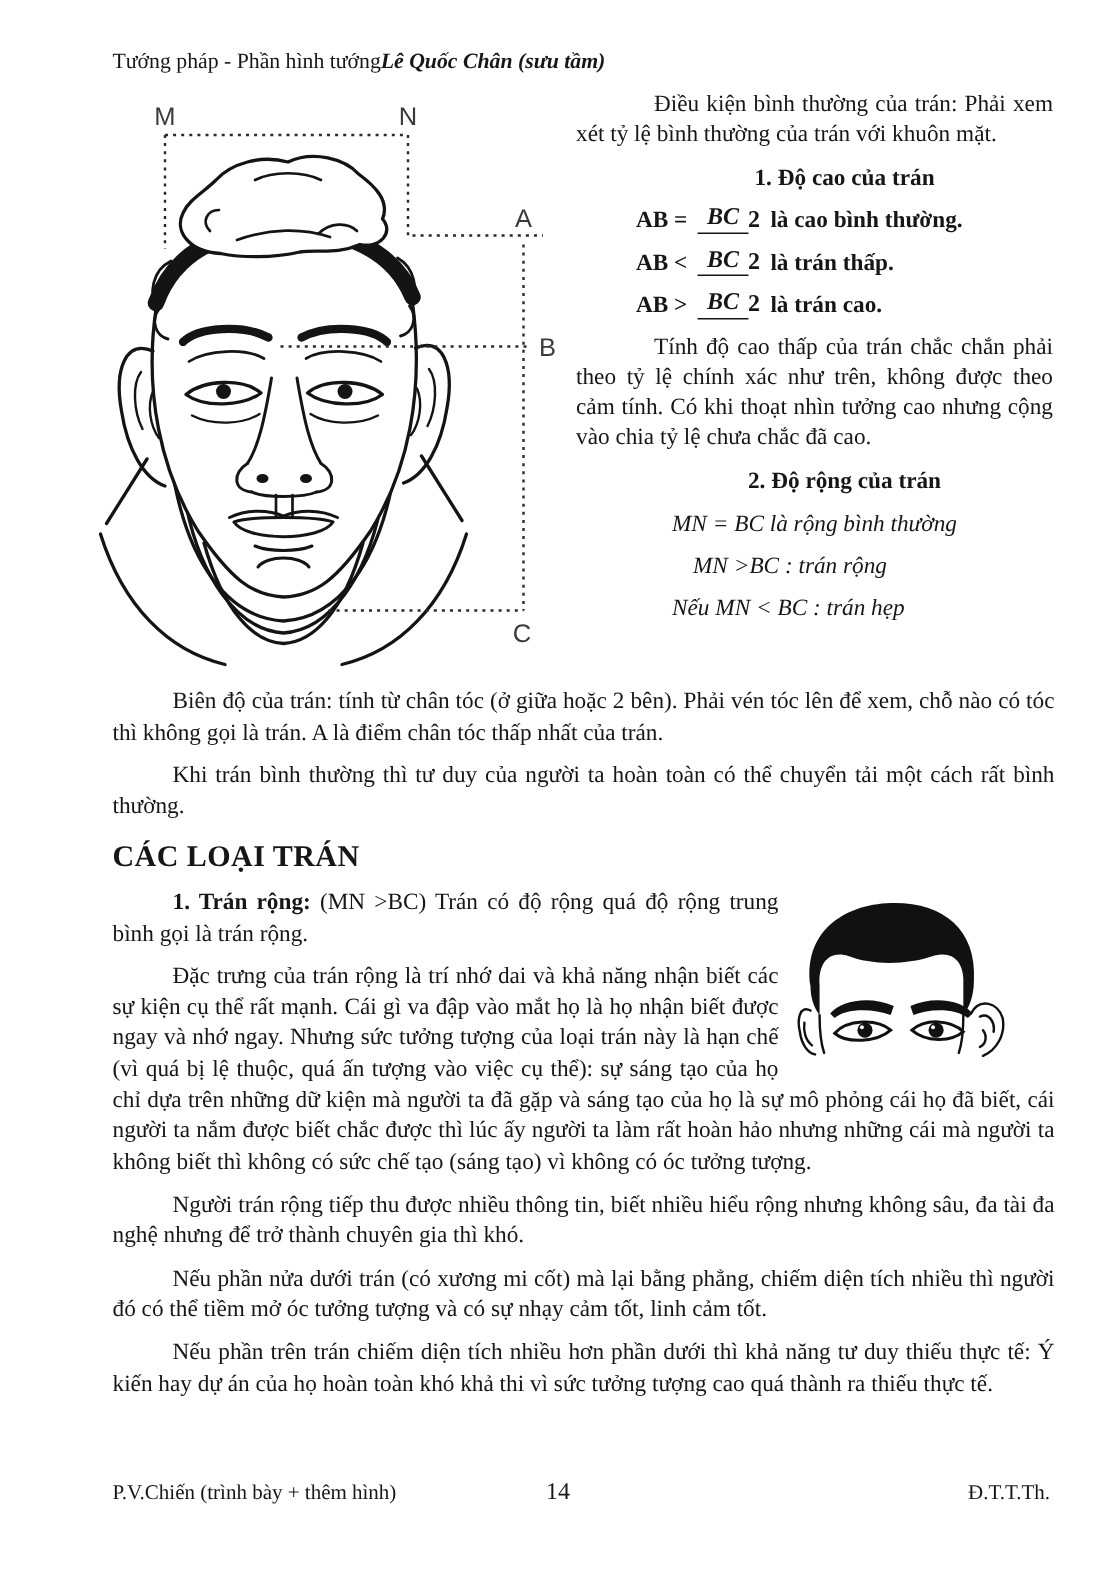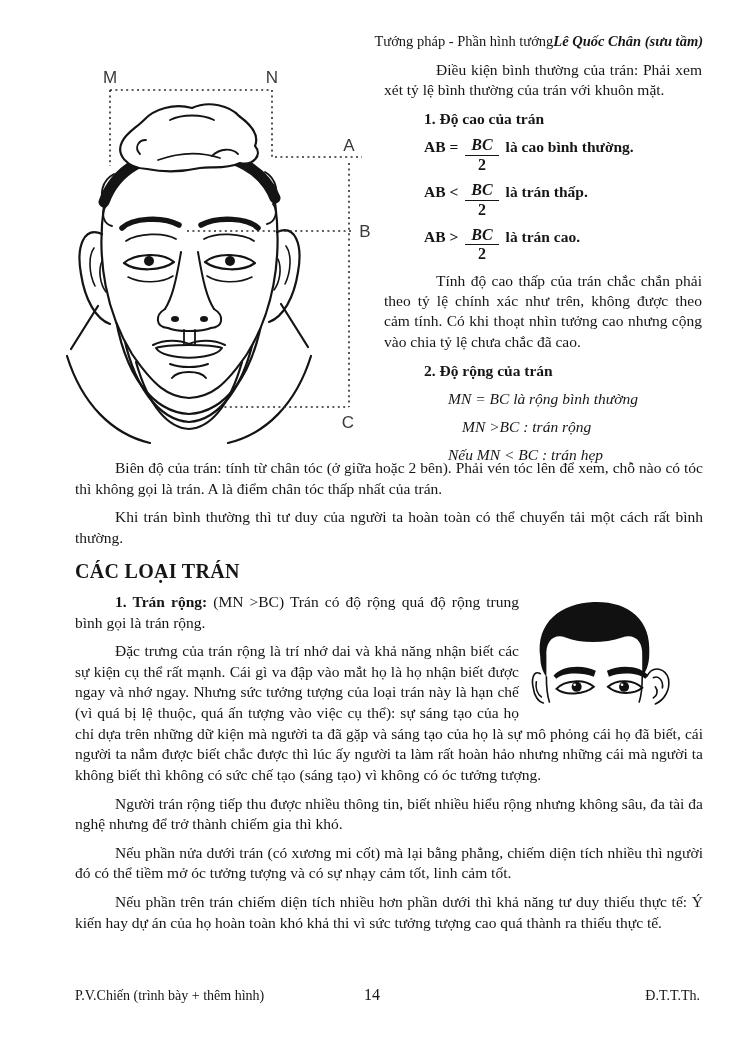--- a/index.html
+++ b/index.html
@@ -3,31 +3,31 @@
 <meta charset="utf-8">
 <style>
   html,body{margin:0;padding:0;background:#888;}
   .page{
     position:relative;width:744px;height:1053px;margin:0 auto;
     background:#ffffff;color:#161616;
     font-family:"Liberation Serif","DejaVu Serif",serif;
     overflow:hidden;
   }
   
-  .hdr{position:absolute;top:33px;left:75px;width:628px;display:flex;justify-content:flex-end;font-size:14.5px;font-family:Liberation Serif, serif;}
+  .hdr{position:absolute;top:33px;left:75px;width:628px;display:flex;justify-content:flex-start;font-size:14.5px;font-family:Liberation Serif, serif;}
   .hdr-right{font-weight:bold;font-style:italic;}
   
   .diagram{position:absolute;left:62px;top:56px;width:320px;height:392px;}
   .diagram svg{width:100%;height:100%;}
   
   .rcol{position:absolute;left:384px;top:60px;width:318px;font-size:15.5px;line-height:1.3;text-align:justify;}
   .rcol p{margin:0 0 7px;text-indent:52px;}
-  .subhead{font-weight:bold;text-indent:0;text-align:left;margin:9px 0 7px 40px;}
+  .subhead{font-weight:bold;text-indent:0;text-align:center;margin:9px 0 7px 40px;}
   .formula{margin:8px 0 8px 40px;display:flex;align-items:flex-start;gap:7px;text-align:left;font-weight:bold;}
-  .frac{display:inline-flex;flex-direction:column;align-items:center;line-height:1.05;font-size:16px;}
+  .frac{display:inline-flex;align-items:center;line-height:1.05;font-size:16px;}
   .frac .num{font-style:italic;padding:0 6px 1px;border-bottom:1.5px solid #161616;}
   .frac .den{padding-top:1px;}
   .mn-line{margin:8px 0 8px 64px;text-align:left;font-style:italic;}
   .mn-line.deep{margin-left:78px;}
   
   .main{position:absolute;left:75px;top:458px;width:628px;font-size:15.5px;line-height:1.33;text-align:justify;}
   .main p{margin:0 0 8px;text-indent:40px;}
   .section-title{font-size:20px;font-weight:bold;margin:10px 0 7px;letter-spacing:.3px;}
   .lead-bold{font-weight:bold;}
   .float-img{float:right;width:172px;height:114px;margin:2px 0 4px 12px;}
@@ -214,21 +214,21 @@
           <circle cx="45" cy="92" r="5" fill="#111"></circle>
           <circle cx="43" cy="90" r="1.3" fill="#fff"></circle>
           <circle cx="92" cy="92" r="5" fill="#111"></circle>
           <circle cx="90" cy="90" r="1.3" fill="#fff"></circle>
         </svg>
       </div>
       <p><span class="lead-bold">1. Trán rộng:</span><span> (MN &gt;BC) Trán có độ rộng quá độ rộng trung bình gọi là trán rộng.</span></p>
       <p>Đặc trưng của trán rộng là trí nhớ dai và khả năng nhận biết các sự kiện cụ thể rất mạnh. Cái gì va đập vào mắt họ là họ nhận biết được ngay và nhớ ngay. Nhưng sức tưởng tượng của loại trán này là hạn chế (vì quá bị lệ thuộc, quá ấn tượng vào việc cụ thể): sự sáng tạo của họ chỉ dựa trên những dữ kiện mà người ta đã gặp và sáng tạo của họ là sự mô phỏng cái họ đã biết, cái người ta nắm được biết chắc được thì lúc ấy người ta làm rất hoàn hảo nhưng những cái mà người ta không biết thì không có sức chế tạo (sáng tạo) vì không có óc tưởng tượng.</p>
     </div>
 
-    <p>Người trán rộng tiếp thu được nhiều thông tin, biết nhiều hiểu rộng nhưng không sâu, đa tài đa nghệ nhưng để trở thành chiếm gia thì khó.</p>
+    <p>Người trán rộng tiếp thu được nhiều thông tin, biết nhiều hiểu rộng nhưng không sâu, đa tài đa nghệ nhưng để trở thành chuyên gia thì khó.</p>
     <p>Nếu phần nửa dưới trán (có xương mi cốt) mà lại bằng phẳng, chiếm diện tích nhiều thì người đó có thể tiềm mở óc tưởng tượng và có sự nhạy cảm tốt, linh cảm tốt.</p>
     <p>Nếu phần trên trán chiếm diện tích nhiều hơn phần dưới thì khả năng tư duy thiếu thực tế: Ý kiến hay dự án của họ hoàn toàn khó khả thi vì sức tưởng tượng cao quá thành ra thiếu thực tế.</p>
   </div>
 
   <div class="ftr">
     <span class="fc">14</span>
     <span class="fl">P.V.Chiến (trình bày + thêm hình)</span>
     <span class="fr">Đ.T.T.Th.</span>
   </div>
 

